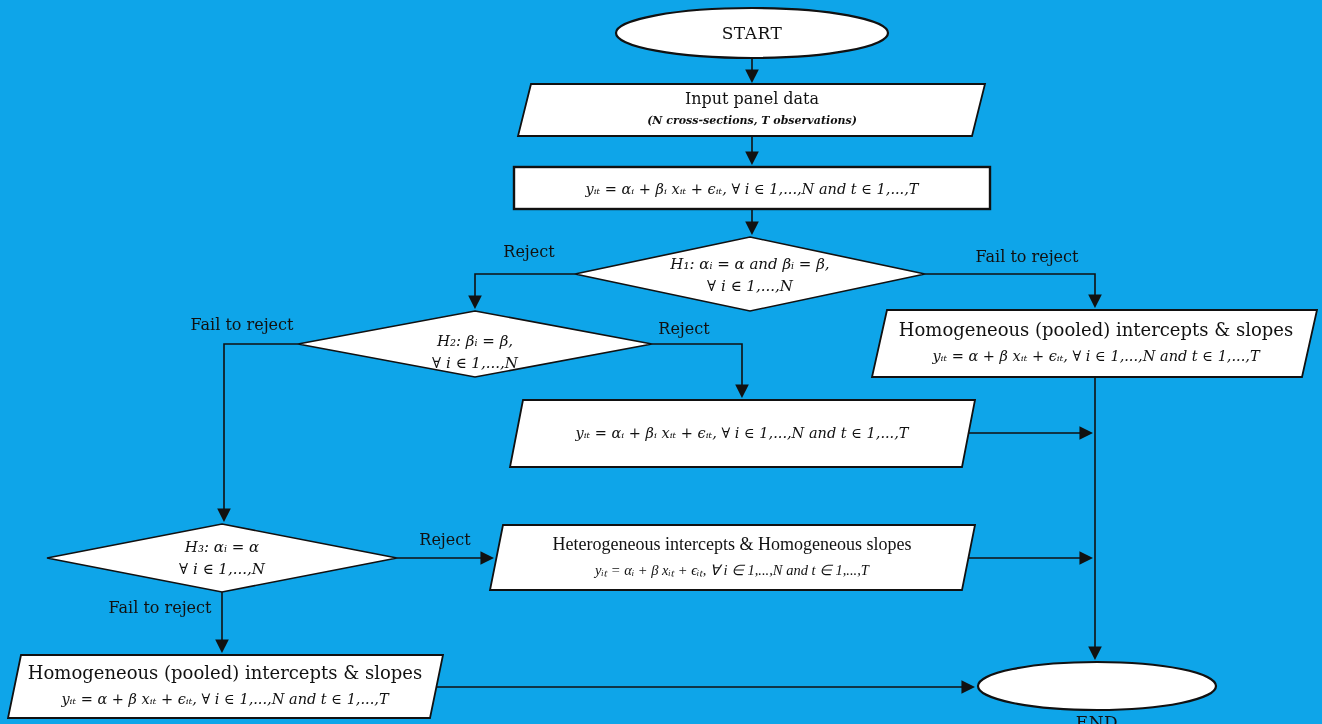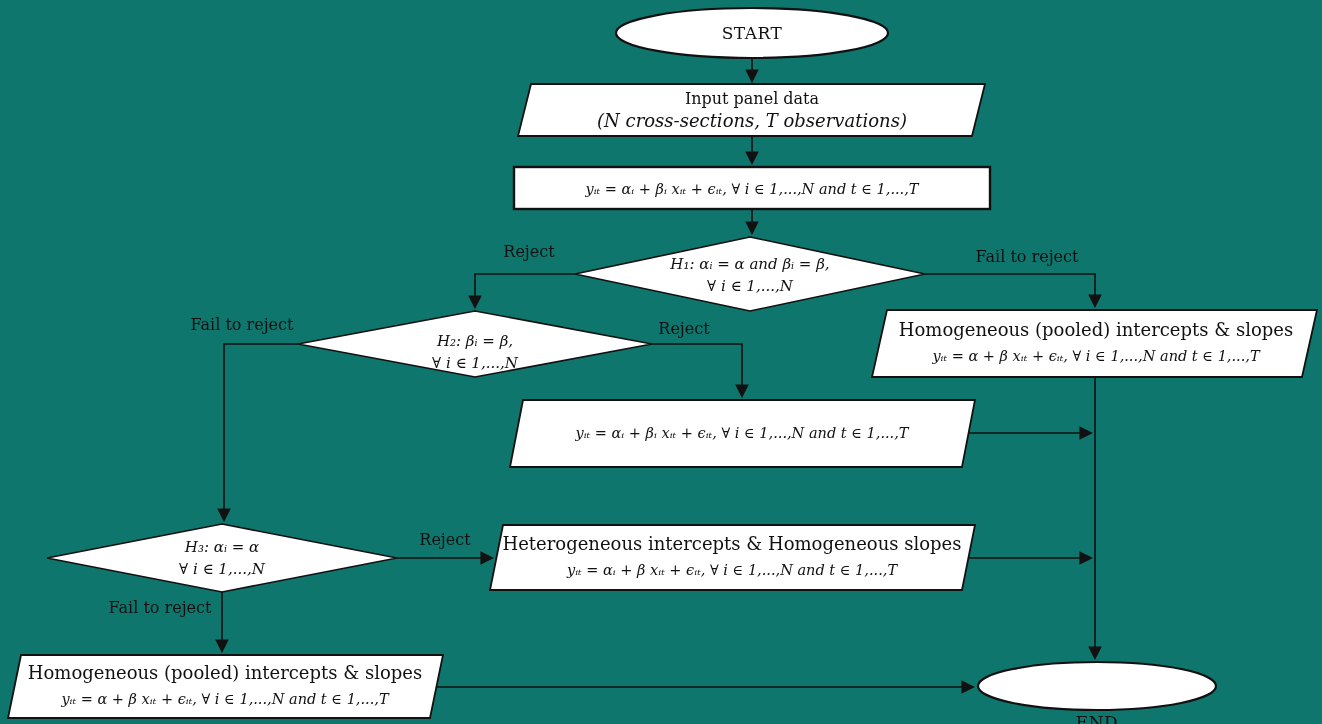--- a/index.html
+++ b/index.html
@@ -4,21 +4,21 @@
 <style>
   html, body {
     margin: 0;
     padding: 0;
     background: #ffffff;
   }
   .canvas {
     position: relative;
     width: 1322px;
     height: 724px;
-    background: #0f766e;
+    background: #0ea5e9;
     font-family: "DejaVu Serif", "Liberation Serif", serif;
     color: #111111;
     overflow: hidden;
   }
   .shapes {
     position: absolute;
     left: 0;
     top: 0;
   }
   .txt {
@@ -100,21 +100,21 @@
     <path d="M1095,377 V658" fill="none" stroke="#111111" stroke-width="1.6" marker-end="url(#arrow)"></path>
     <path d="M968,433 H1091" fill="none" stroke="#111111" stroke-width="1.6" marker-end="url(#arrow)"></path>
     <path d="M968,558 H1091" fill="none" stroke="#111111" stroke-width="1.6" marker-end="url(#arrow)"></path>
     <path d="M436,687 H973" fill="none" stroke="#111111" stroke-width="1.6" marker-end="url(#arrow)"></path>
   </svg>
 
   <div class="txt terminal" style="left:752px; top:33px;">START</div>
 
   <div class="txt" style="left:752px; top:110px;">
     <div>Input panel data</div>
-    <div class="eq" style="font-size:18px;">(N cross-sections, T observations)</div>
+    <div class="eq" style="font-size:11px;font-weight:bold;">(N cross-sections, T observations)</div>
   </div>
 
   <div class="txt eq" style="left:752px; top:189px;">yᵢₜ = αᵢ + βᵢ xᵢₜ + ϵᵢₜ, ∀ i ∈ 1,...,N and t ∈ 1,...,T</div>
 
   <div class="txt diamondtext" style="left:750px; top:275px;text-align:center;">
     <div>H₁: αᵢ = α and βᵢ = β,</div>
     <div>∀ i ∈ 1,...,N</div>
   </div>
 
   <div class="txt boxtext" style="left:1096px; top:343px;">
@@ -129,21 +129,21 @@
 
   <div class="txt boxtext" style="left:742px; top:433px;">
     <div class="eq">yᵢₜ = αᵢ + βᵢ xᵢₜ + ϵᵢₜ, ∀ i ∈ 1,...,N and t ∈ 1,...,T</div>
   </div>
 
   <div class="txt diamondtext" style="left:222px; top:558px;">
     <div>H₃:  αᵢ = α</div>
     <div>∀ i ∈ 1,...,N</div>
   </div>
 
-  <div class="txt boxtext" style="left:732px; top:557px;">
+  <div class="txt boxtext" style="left:732px; top:557px;font-family:Liberation Serif, serif;">
     <div class="title">Heterogeneous intercepts &amp; Homogeneous slopes</div>
     <div class="eq">yᵢₜ = αᵢ + β xᵢₜ + ϵᵢₜ, ∀ i ∈ 1,...,N and t ∈ 1,...,T</div>
   </div>
 
   <div class="txt boxtext" style="left:225px; top:686px;">
     <div class="title">Homogeneous (pooled) intercepts &amp; slopes</div>
     <div class="eq">yᵢₜ = α + β xᵢₜ + ϵᵢₜ, ∀ i ∈ 1,...,N and t ∈ 1,...,T</div>
   </div>
 
   <div class="txt terminal" style="left:1097px; top:722px;">END</div>

